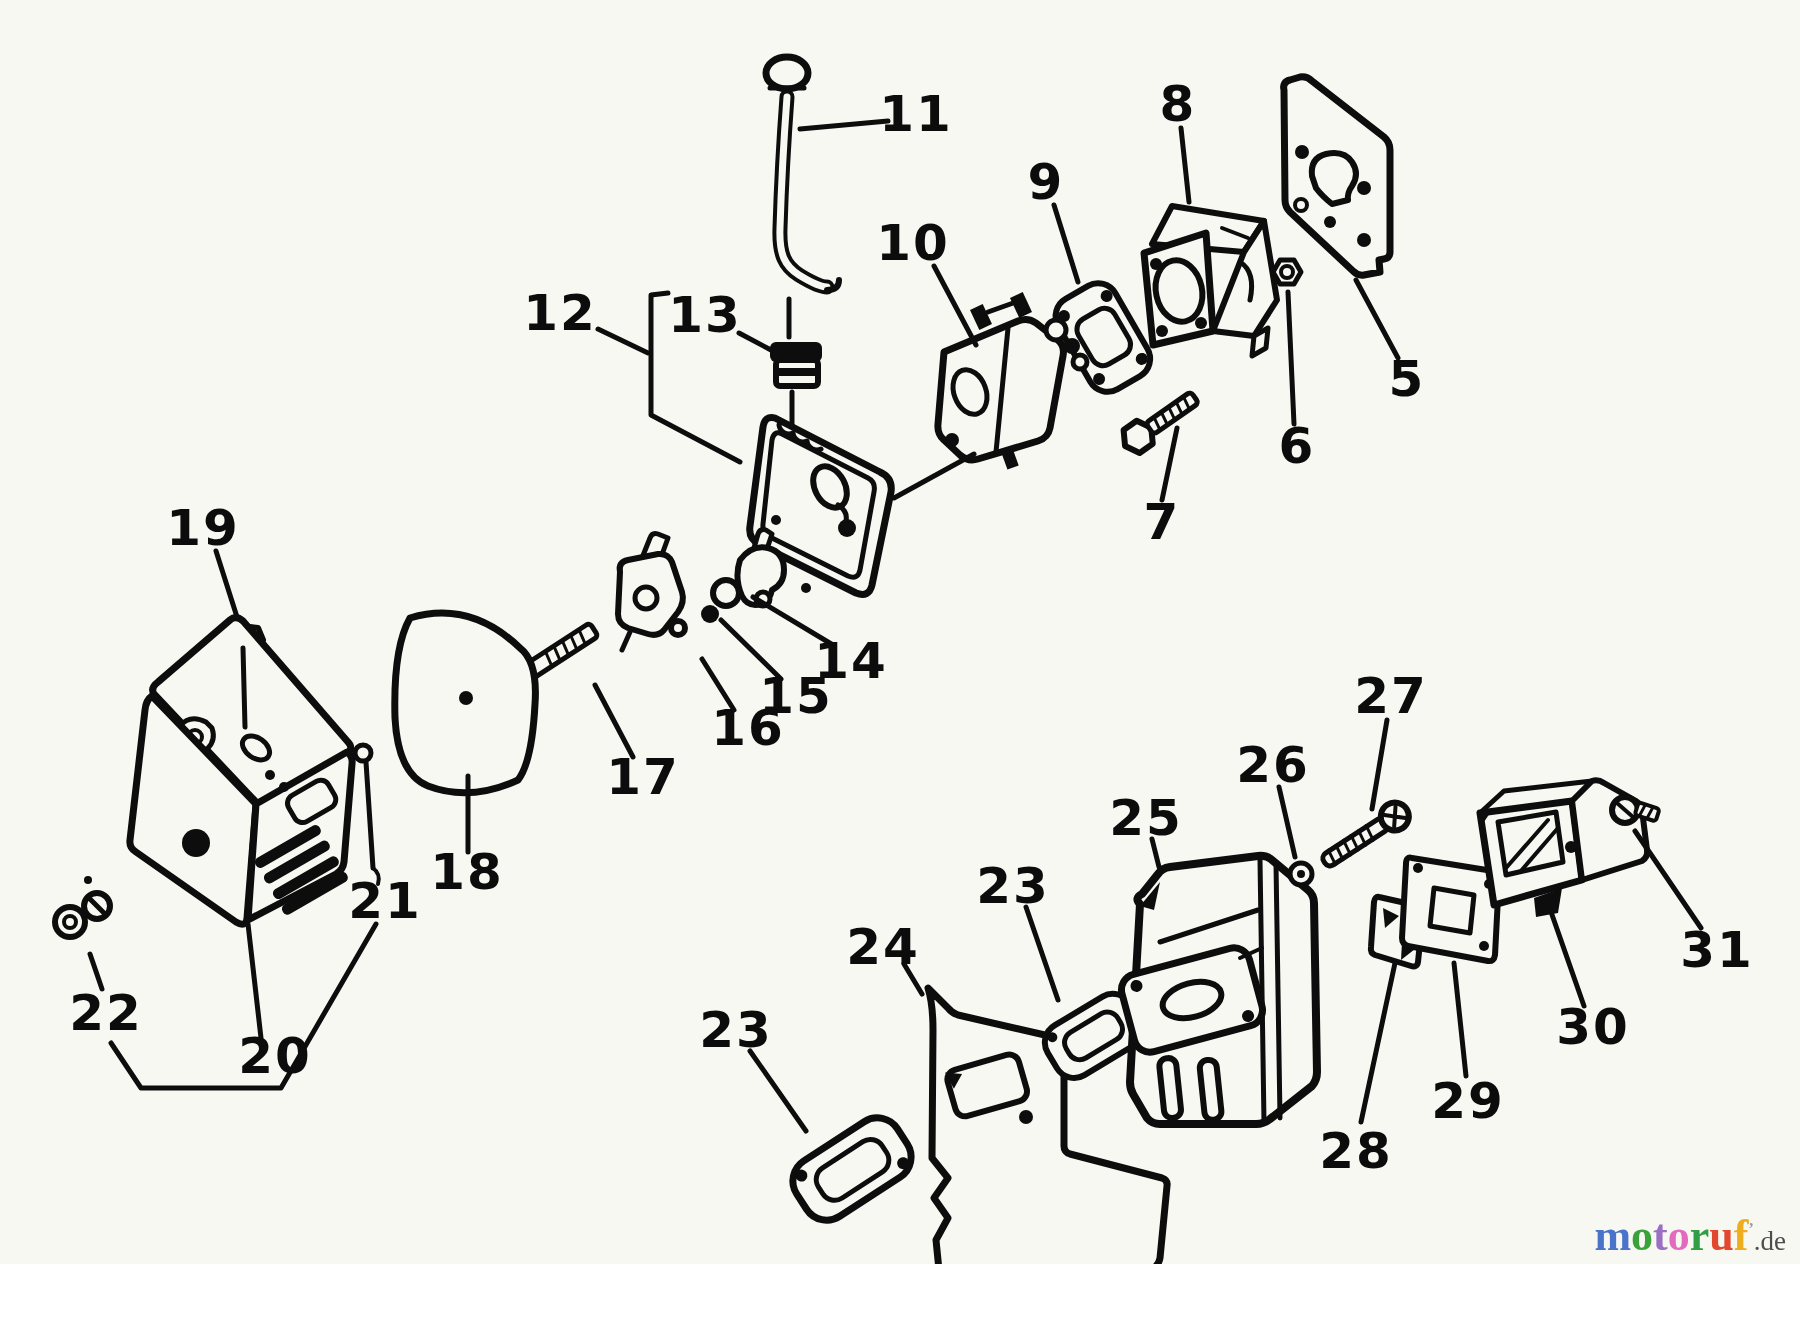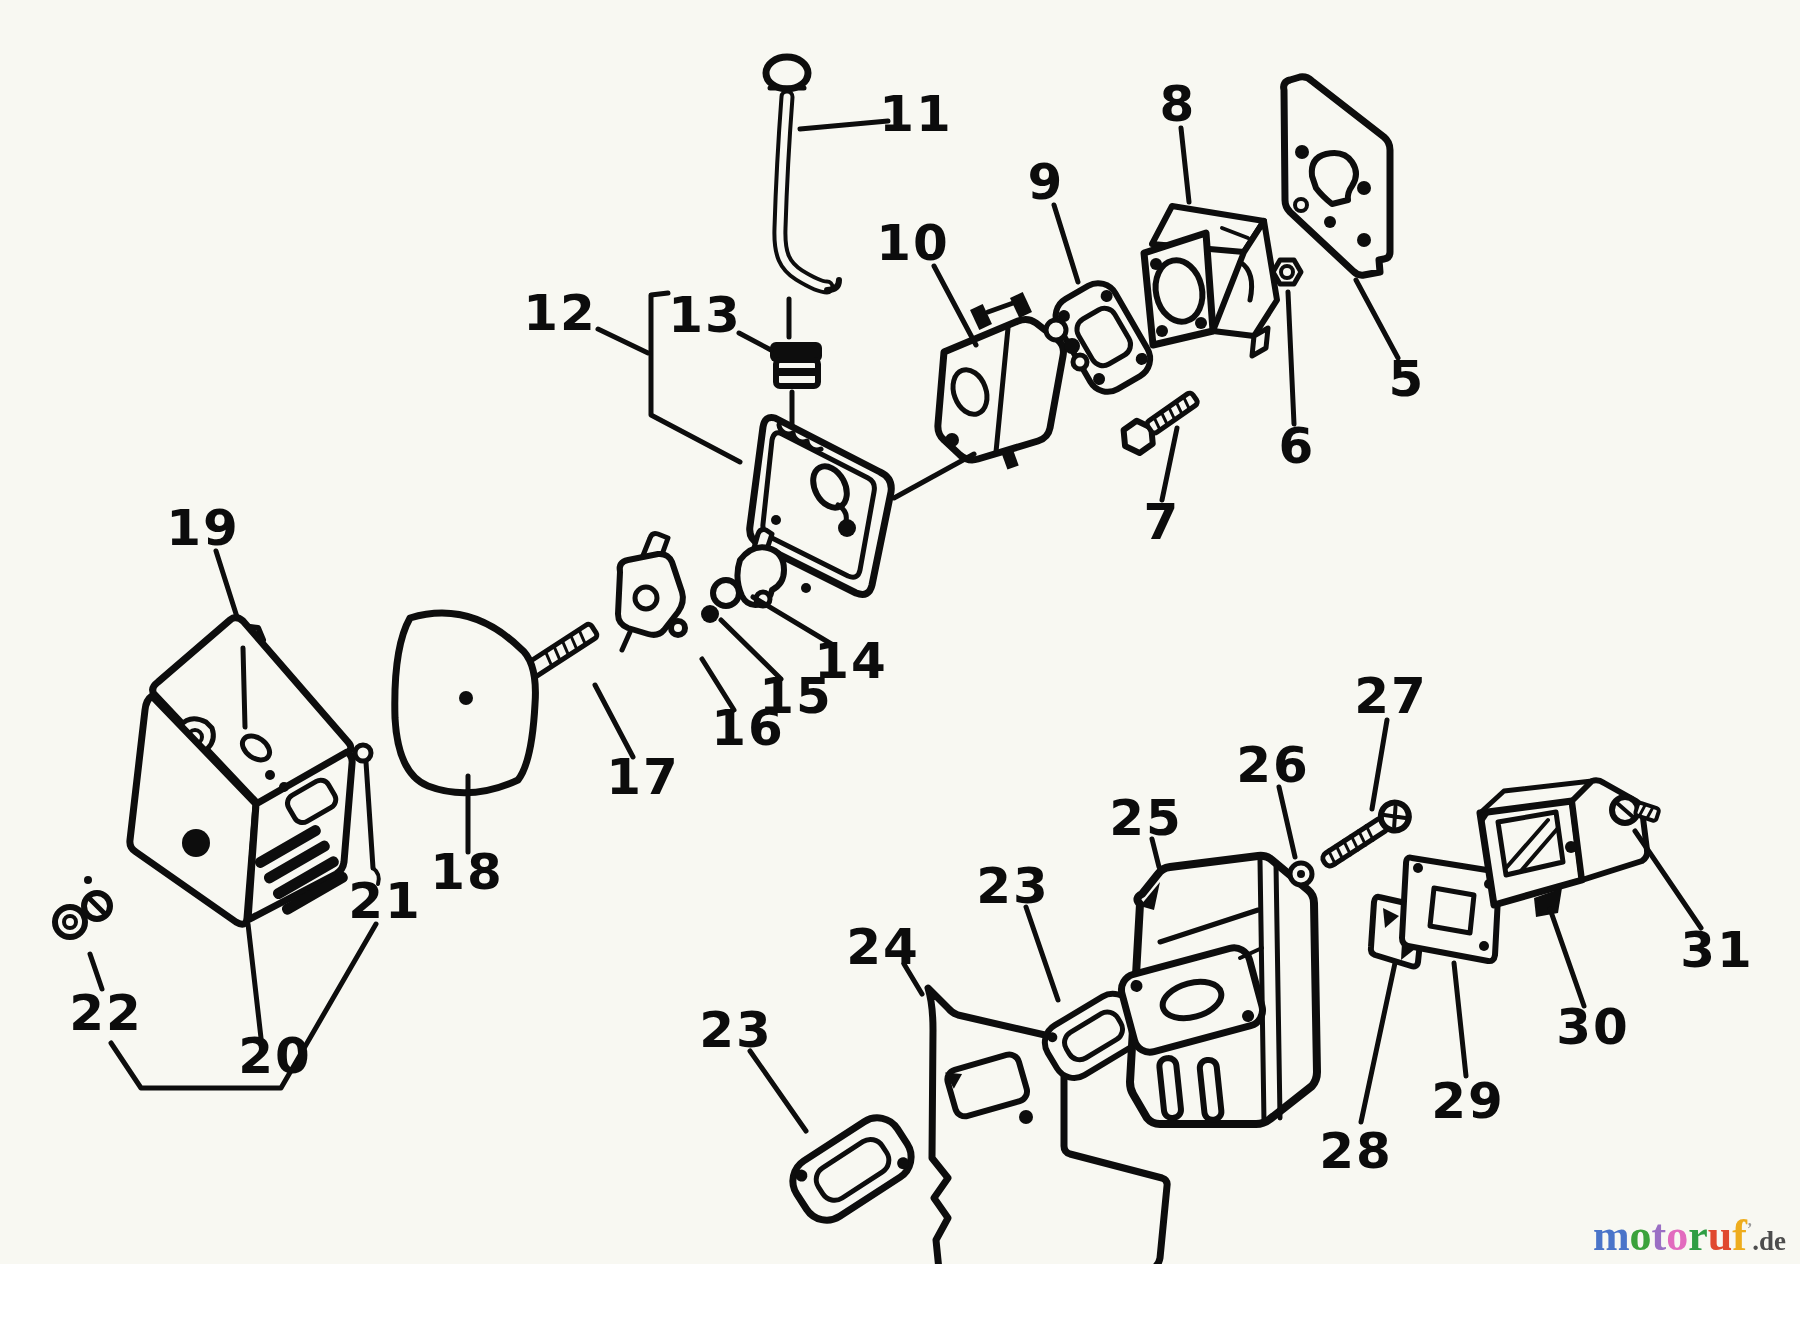--- a/index.html
+++ b/index.html
@@ -7,21 +7,21 @@
   .stage{position:relative;width:1800px;height:1264px;background:#f8f8f2;overflow:hidden;}
   .stage svg{position:absolute;left:0;top:0;display:block;}
   .part{stroke:#0d0d0d;stroke-linejoin:round;stroke-linecap:round;fill:none;}
   .fillbg{fill:#f8f8f2;}
   .fillink{fill:#0d0d0d;stroke:none;}
   .leader{fill:none;stroke:#0d0d0d;stroke-width:5;stroke-linecap:round;stroke-linejoin:round;}
   .plabel{font-family:"DejaVu Sans",sans-serif;font-weight:bold;font-size:50px;fill:#0c0c0c;letter-spacing:2px;}
   .logo{position:absolute;right:14px;bottom:6px;font-family:"Liberation Serif",serif;font-weight:bold;font-size:44px;line-height:1;white-space:nowrap;}
   .logo .lt{display:inline-block;}
   .logo .tm{font-size:16px;color:#9a9a9a;vertical-align:super;}
-  .logo .suffix{font-size:27px;color:#4d4d4d;font-weight:bold;}
+  .logo .suffix{font-size:27px;color:#4d4d4d;font-weight:normal;}
 </style>
 </head>
 <body>
 
 <div class="stage">
 <svg id="diagram-svg" width="1800" height="1340" viewBox="0 0 1800 1340">
 
   <g>
     <path class="part fillbg" stroke-width="7" d="M1284,90 Q1282,82 1290,80 L1300,77 Q1307,76 1312,81 L1384,137 Q1390,142 1390,150 L1390,252 Q1390,258 1384,259 L1379,260 L1380,272 L1364,275 Q1358,276 1353,271 L1290,212 Q1285,207 1285,200 Z"></path>
     <path class="part fillbg" stroke-width="6" d="M1312,176 Q1310,158 1326,154 Q1344,150 1352,162 Q1360,174 1352,186 Q1347,193 1348,200 L1332,204 Q1322,196 1316,188 Z"></path>

